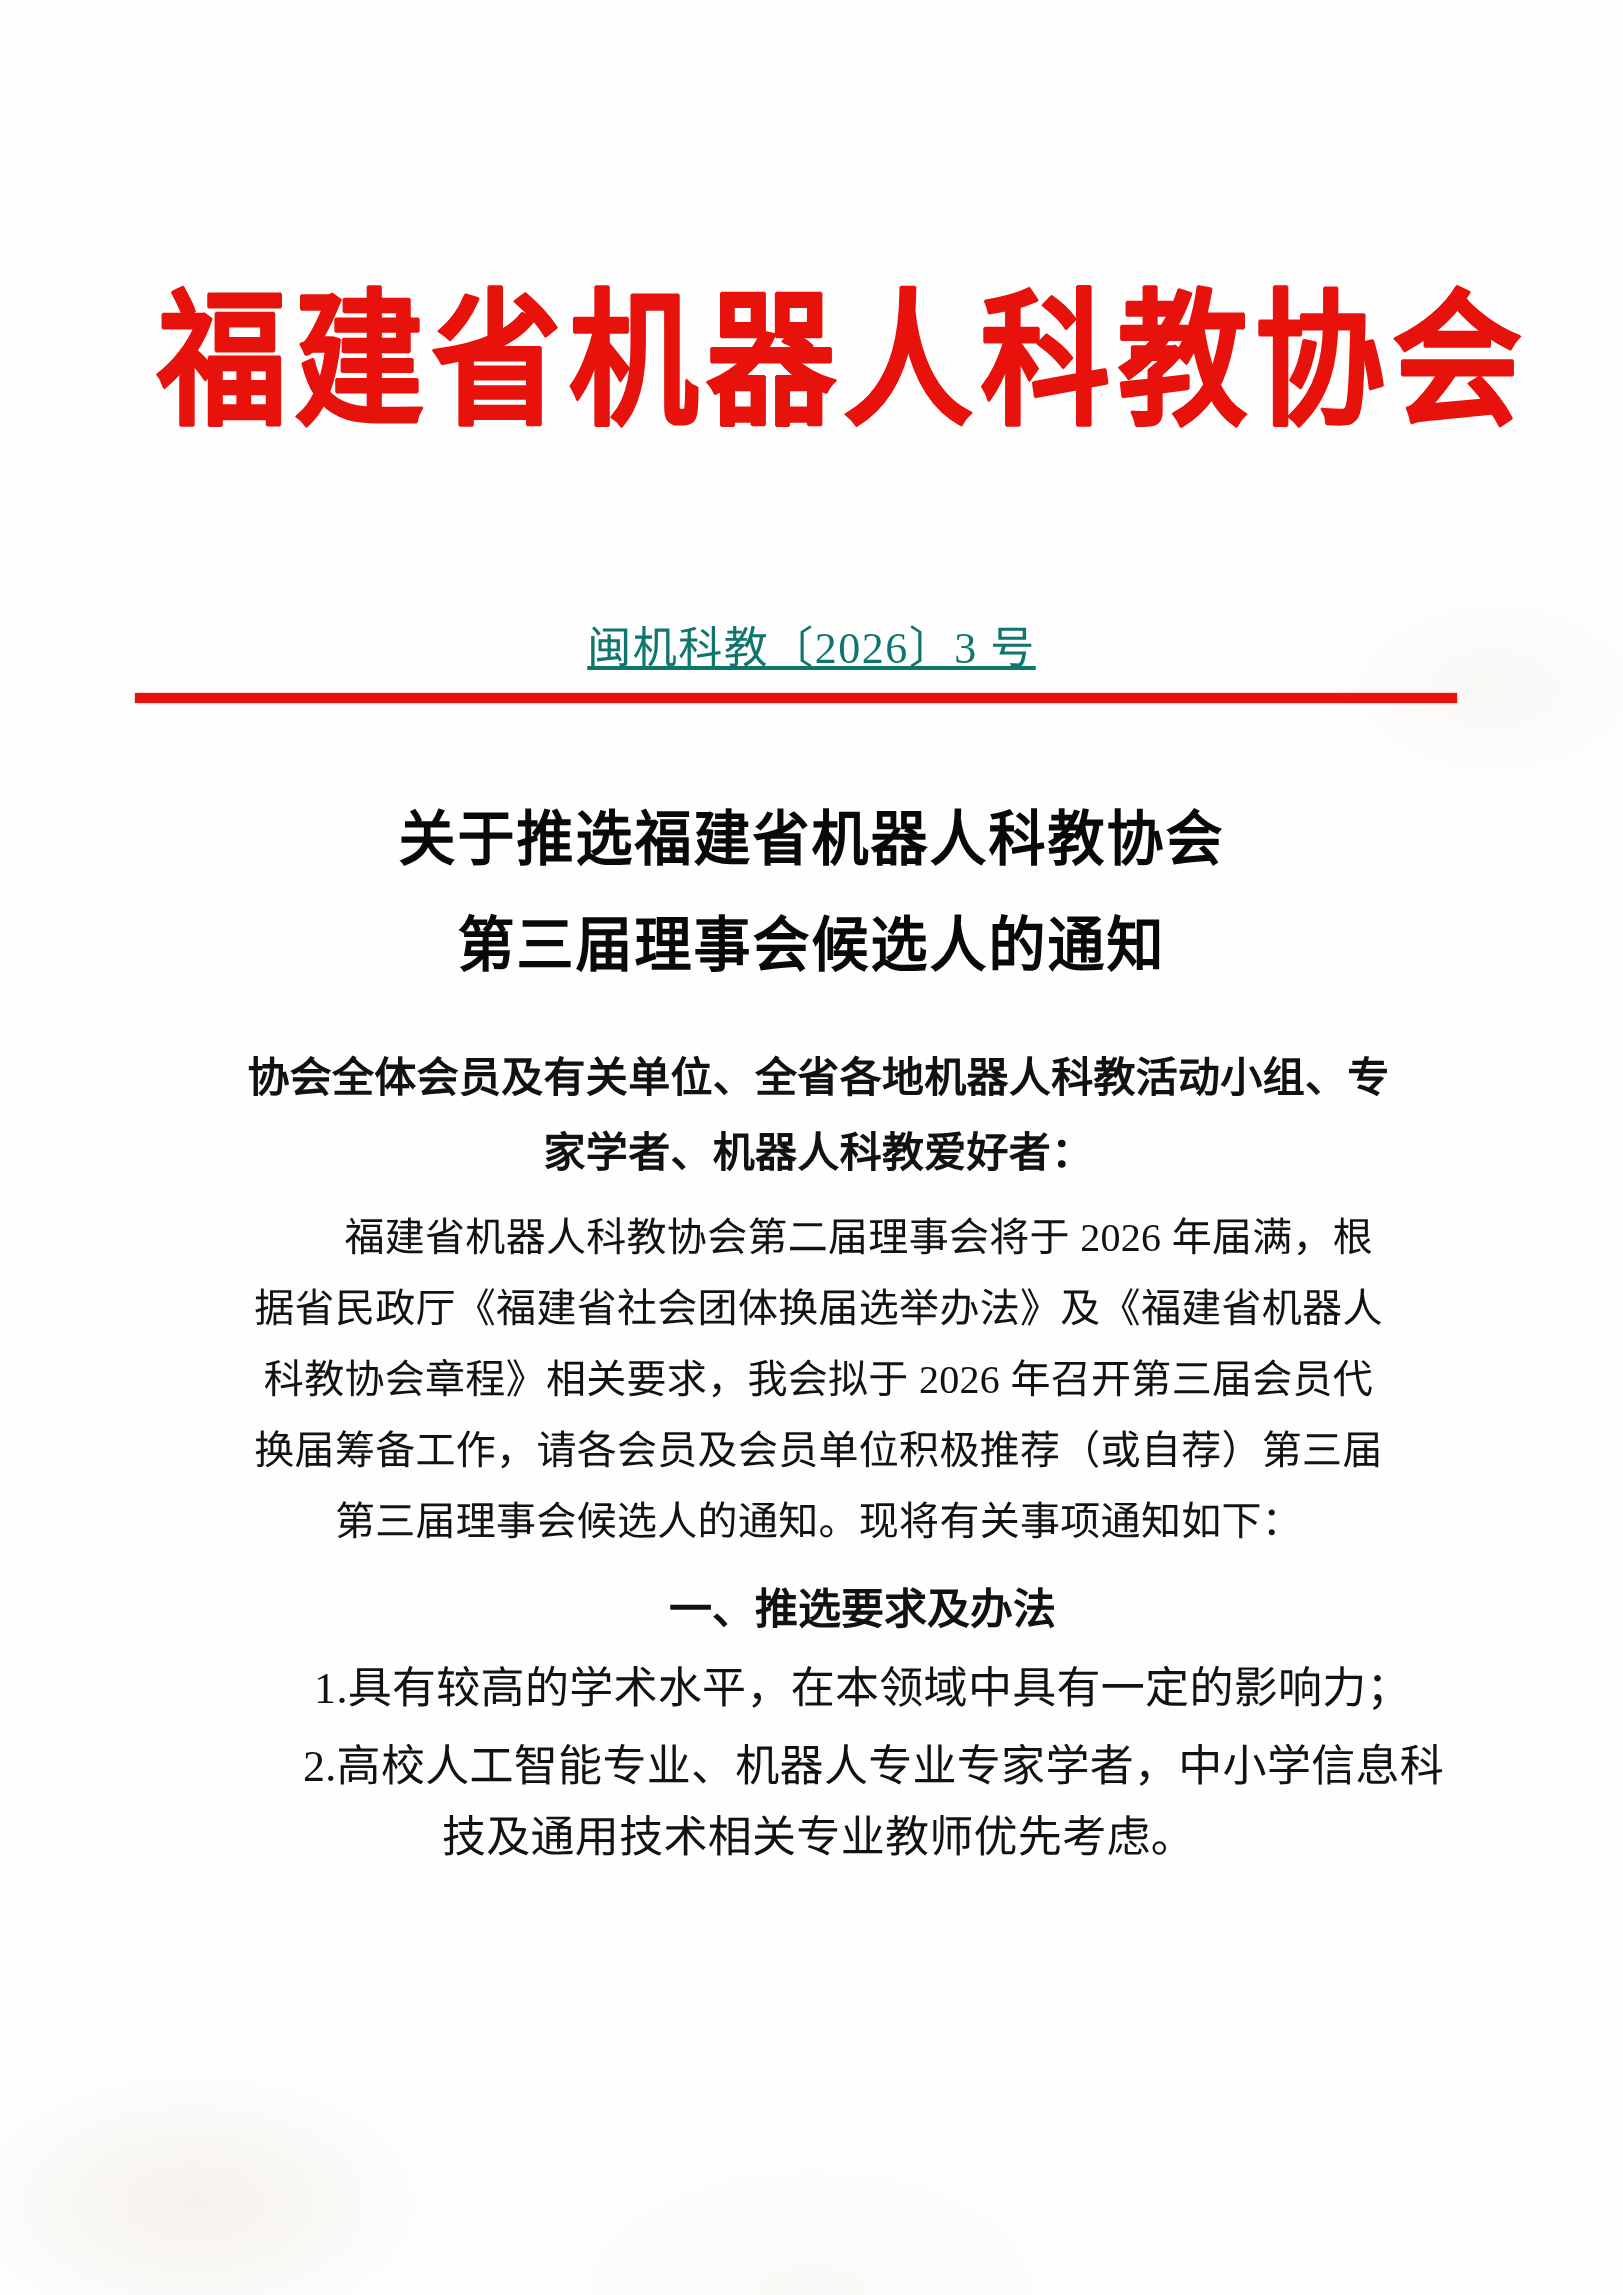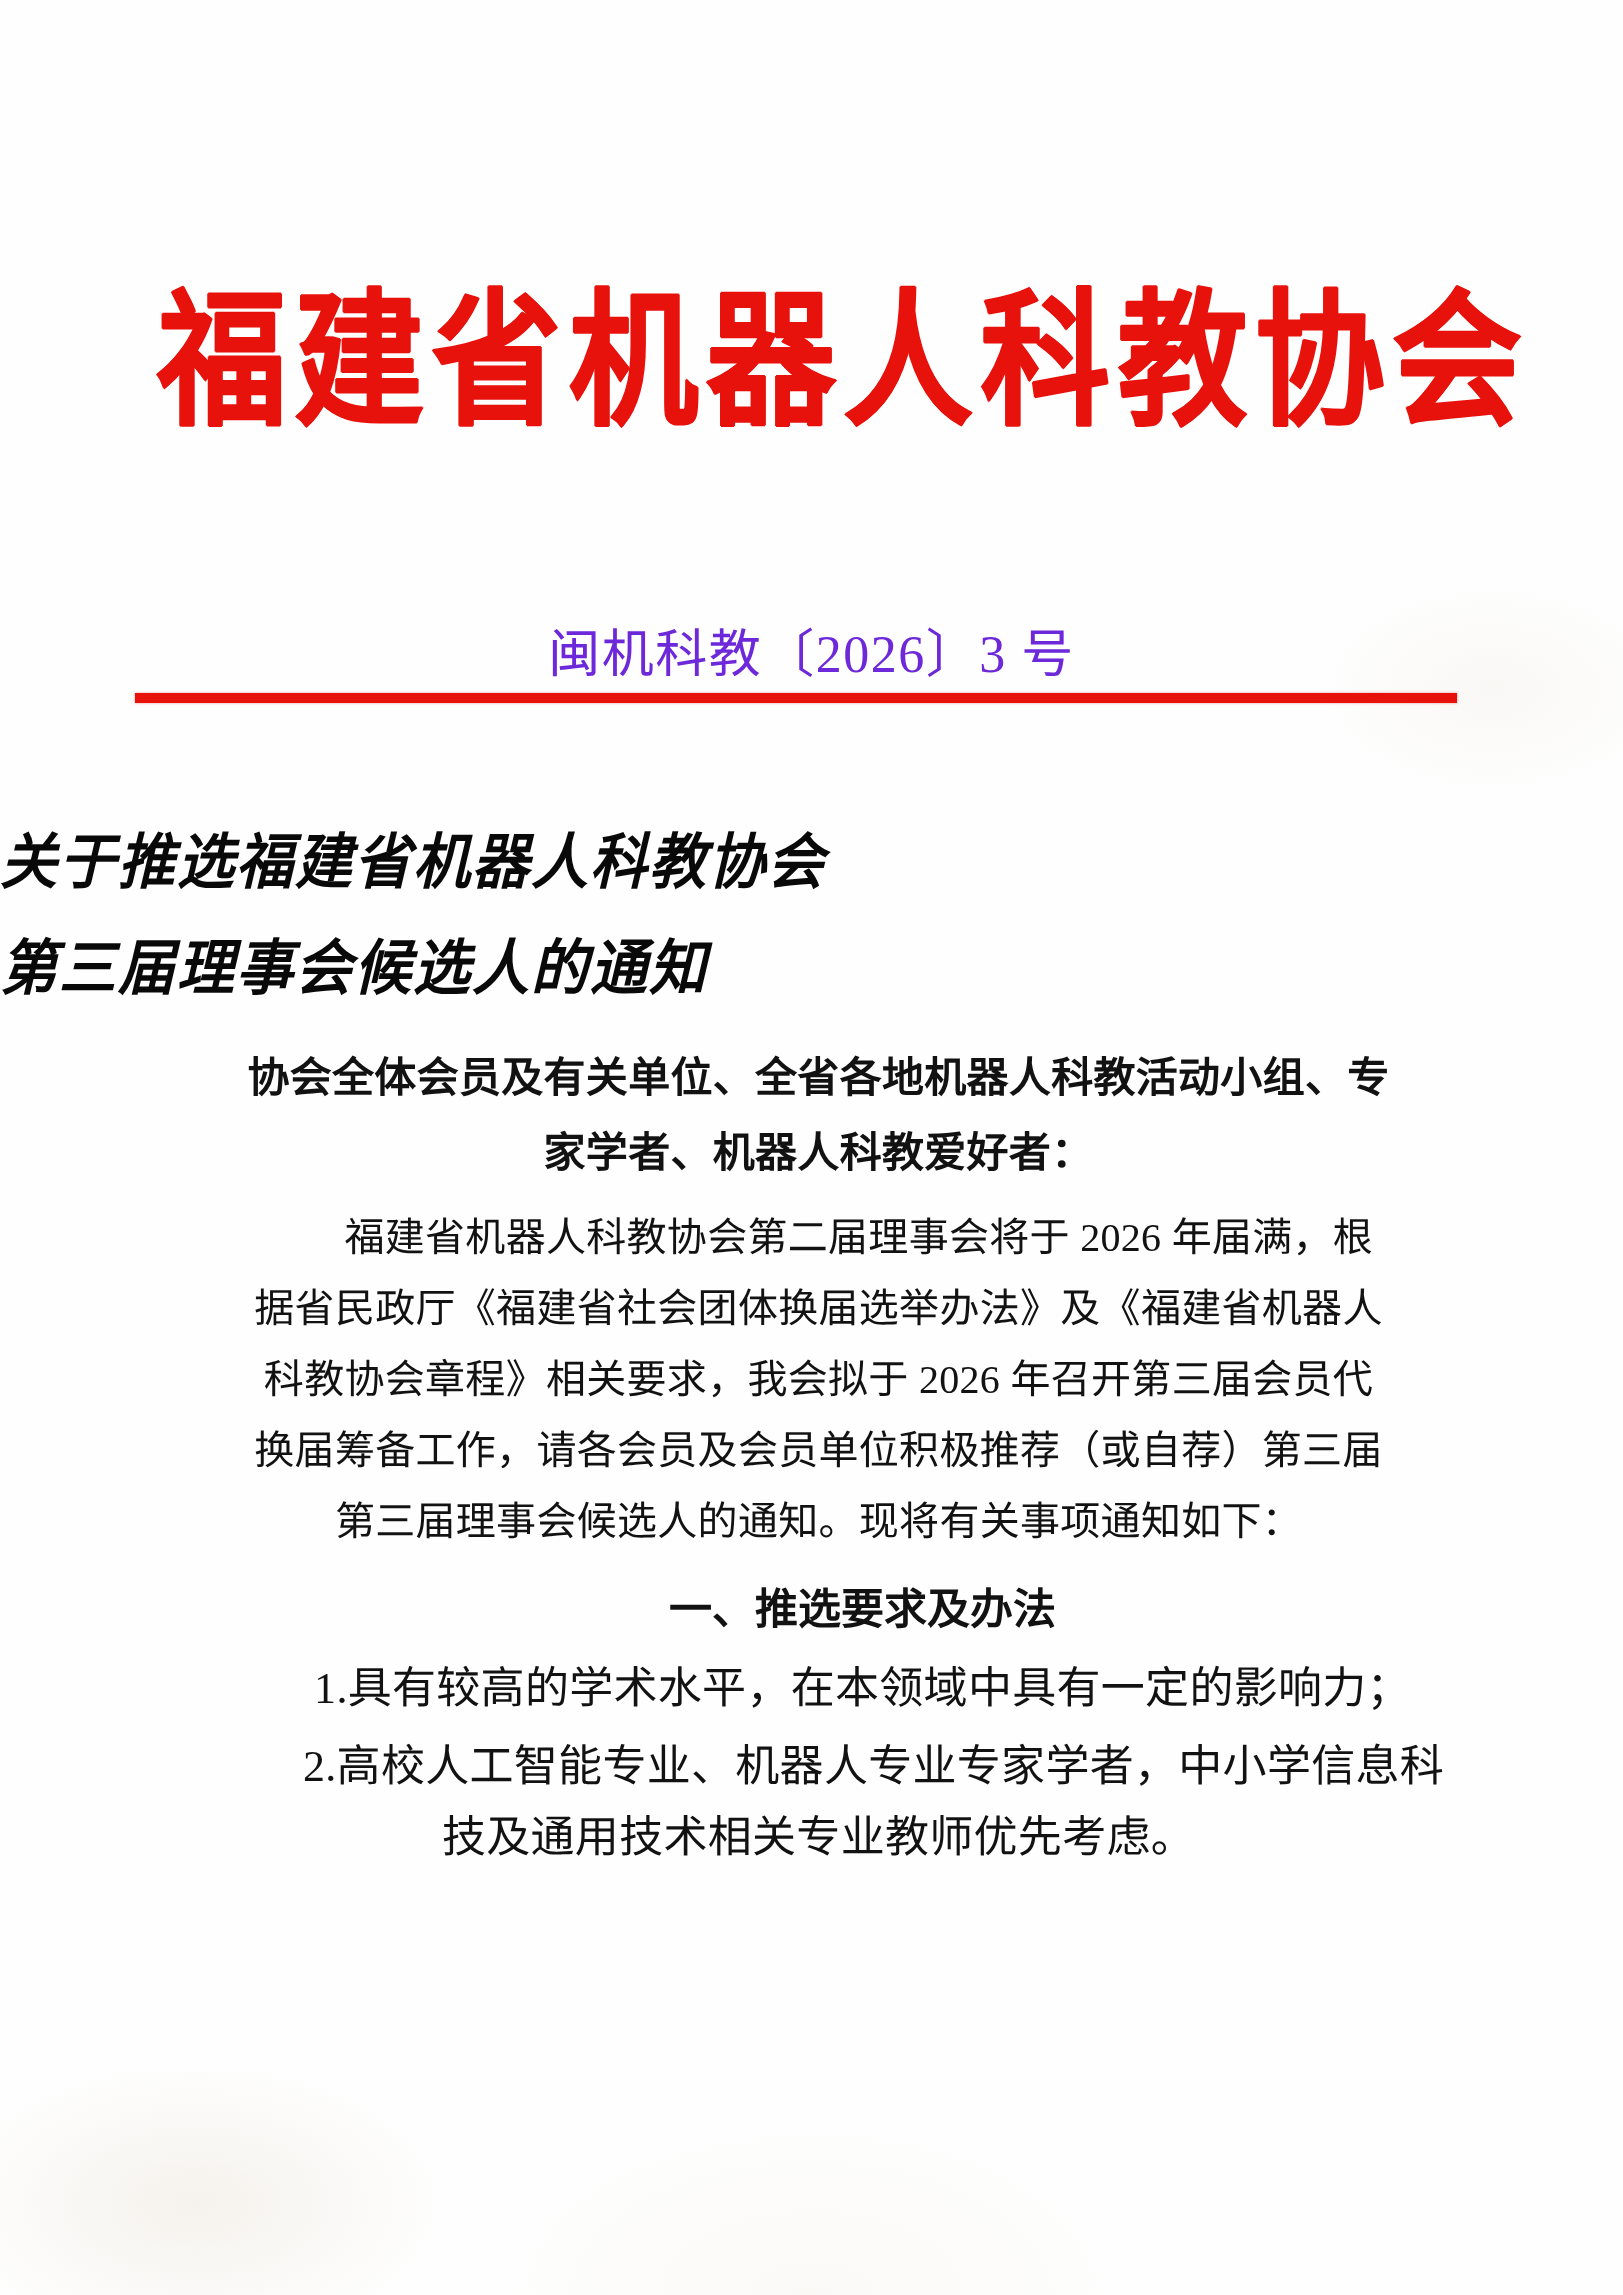--- a/index.html
+++ b/index.html
@@ -58,45 +58,45 @@
        0 -1px 0 #e8120c;
   }
 
   
   .doc-number {
     position: absolute;
     top: 612px;
     left: 0;
     width: 100%;
     text-align: center;
-    font-size: 52px;
-    color: #6d28d9;
+    font-size: 44px;
+    color: #0f766e;
     letter-spacing: 1.5px;
     white-space: nowrap;
+    text-decoration: underline;
   }
 
   
   .red-rule {
     position: absolute;
     top: 693px;
     left: 135px;
     width: 1322px;
     height: 9.7px;
     background: #e8120c;
     box-shadow: 0 0 2.6px rgba(232,18,12,0.45);
   }
 
   
   .doc-title {
     position: absolute;
-    top: 809px;
+    top: 786px;
     left: 0;
     width: 100%;
-    text-align: left;
-    font-style: italic;
+    text-align: center;
   }
   .doc-title .tline {
     display: block;
     font-family: "Liberation Sans", "DejaVu Sans", sans-serif;
     font-weight: 700;
     font-size: 57px;
     line-height: 106px;
     color: #090909;
     letter-spacing: 2px;
     white-space: nowrap;

